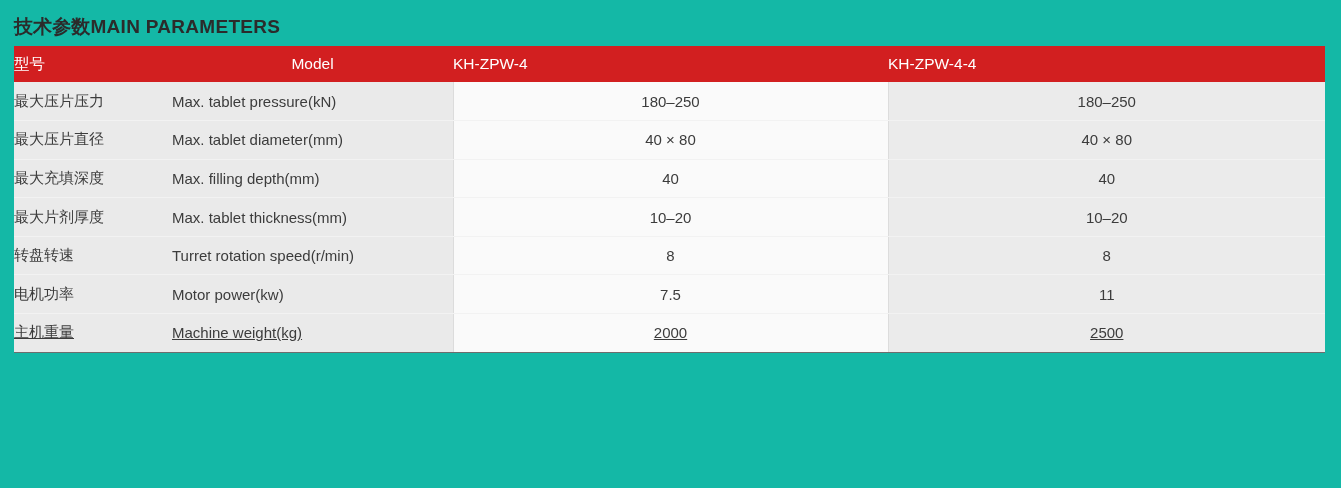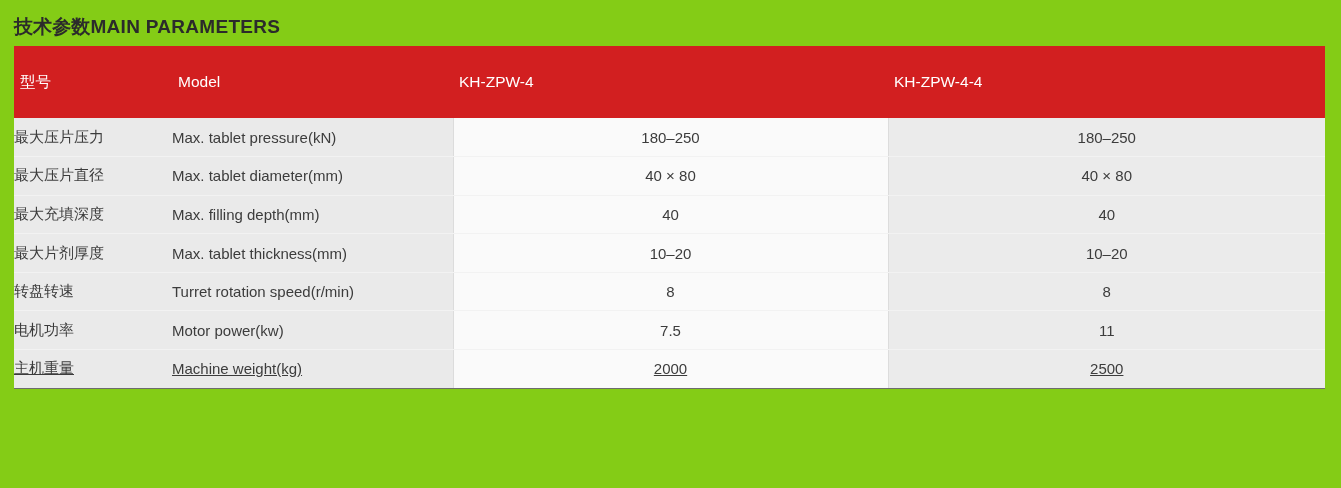--- a/index.html
+++ b/index.html
@@ -11,21 +11,21 @@
     width: 1341px;
     height: 488px;
     font-family: "Liberation Sans", "DejaVu Sans", sans-serif;
     overflow: hidden;
   }
 
   .page {
     position: relative;
     width: 1341px;
     height: 488px;
-    background: #84cc16;
+    background: #14b8a6;
   }
 
   
   .title {
     position: absolute;
     left: 14px;
     top: 14px;
     font-size: 19px;
     font-weight: bold;
     color: #2b2b2b;
@@ -46,37 +46,37 @@
     table-layout: fixed;
   }
 
   .spec-table col.c-cn  { width: 158px; }
   .spec-table col.c-en  { width: 281px; }
   .spec-table col.c-v1  { width: 435px; }
   .spec-table col.c-v2  { width: 437px; }
 
   
   .spec-table thead th {
-    height: 60px;
+    height: 36px;
     background: #d21f20;
     color: #ffffff;
     font-size: 15.5px;
     font-weight: normal;
-    padding: 6px;
+    padding: 0;
     border: 0;
     vertical-align: middle;
   }
   th.h-cn {
     text-align: left;
     padding-left: 12px;
     font-family: "DejaVu Sans", "Liberation Sans", sans-serif;
     font-size: 16px;
   }
   th.h-en {
-    text-align: left;
+    text-align: center;
     padding-left: 4px;
   }
   th.h-v {
     text-align: left;
     border-left: 1px solid #e8a0a0;
   }
 
   
   .spec-table tbody tr { height: 38.6px; }
 

